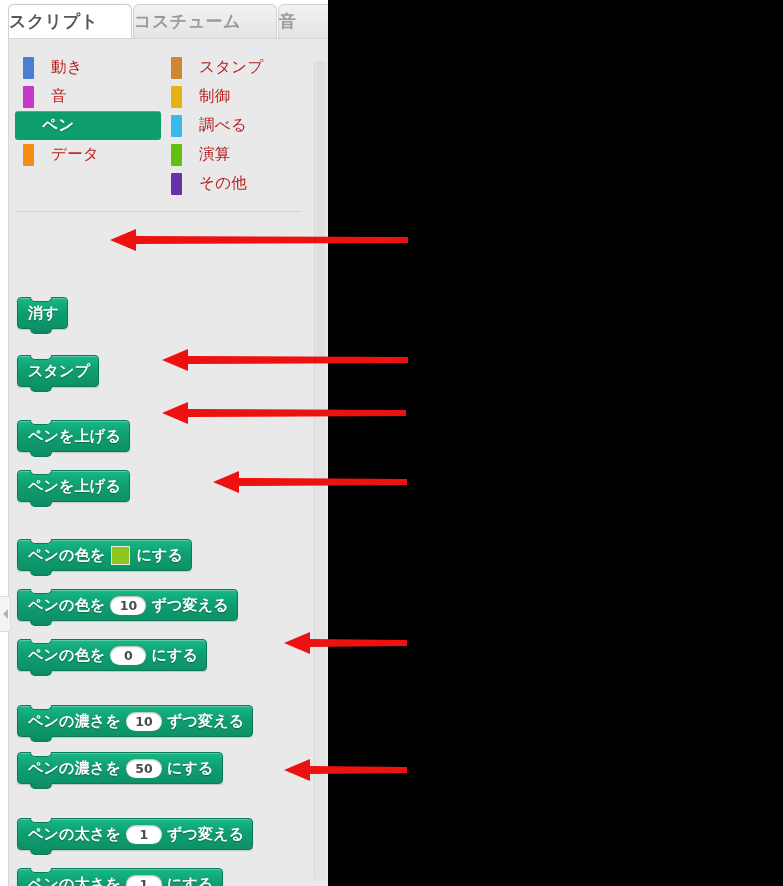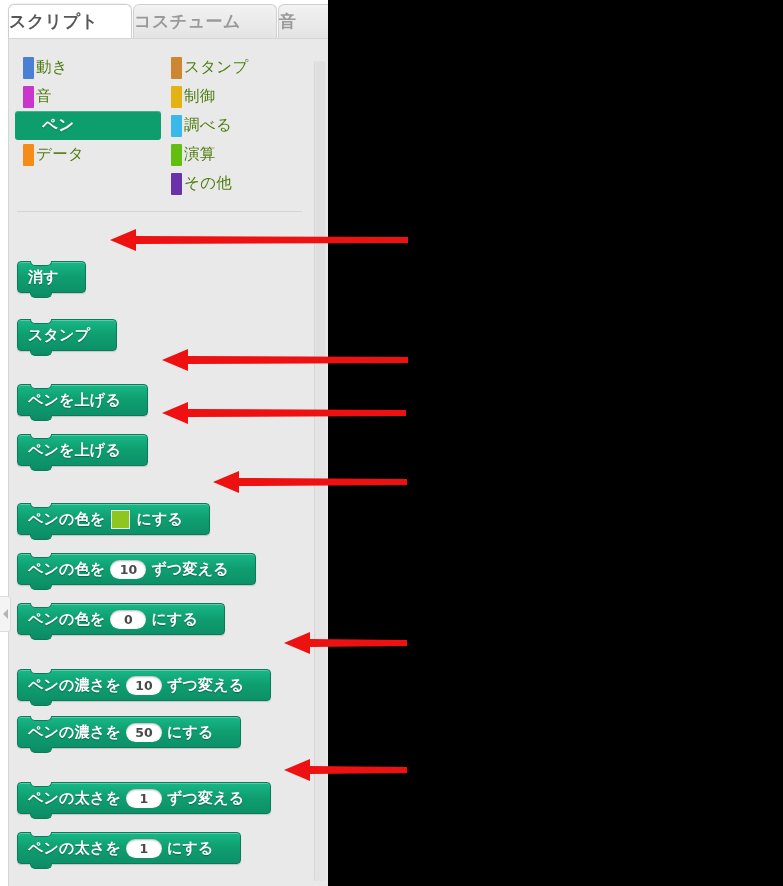--- a/index.html
+++ b/index.html
@@ -99,23 +99,23 @@
     box-sizing: border-box;
   }
   .cat-swatch {
     width: 11px;
     height: 22px;
     border-radius: 1px;
     flex: 0 0 auto;
     margin-left: 8px;
   }
   .cat-label {
-    margin-left: 2px;
+    margin-left: 17px;
     font-size: 15.5px;
-    color: #4d7c0f;
+    color: #b91c1c;
     white-space: nowrap;
     letter-spacing: 0.3px;
   }
   .cat-item.selected {
     background: #0e9d6d;
     box-shadow: inset 0 1px 0 rgba(255,255,255,0.22);
   }
   .cat-item.selected .cat-swatch { visibility: hidden; }
   .cat-item.selected .cat-label {
     color: #ffffff;
@@ -144,25 +144,26 @@
   .block-wrap { position: absolute; left: 8px; }
 
   .block {
     position: relative;
     display: inline-flex;
     align-items: center;
     height: 32px;
     background: linear-gradient(to bottom, #18b887 0%, #0f9e70 48%, #0d9168 100%);
     border: 1px solid #0a7a58;
     border-radius: 4px;
-    padding: 0 26px 0 10px;
+    padding: 0 8px 0 10px;
     box-sizing: border-box;
     box-shadow: inset 0 1px 0 rgba(255,255,255,0.28),
                 0 1px 1px rgba(0,0,0,0.16);
     white-space: nowrap;
+    margin-top: 36px;
   }
   
   .block::before {
     content: "";
     position: absolute;
     left: 12px;
     top: -1px;
     width: 22px;
     height: 5px;
     background: #e8e9e8;

